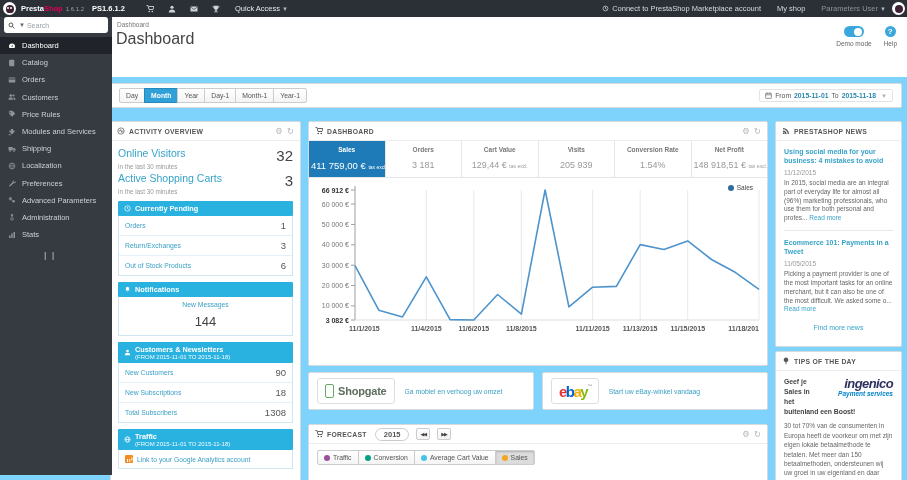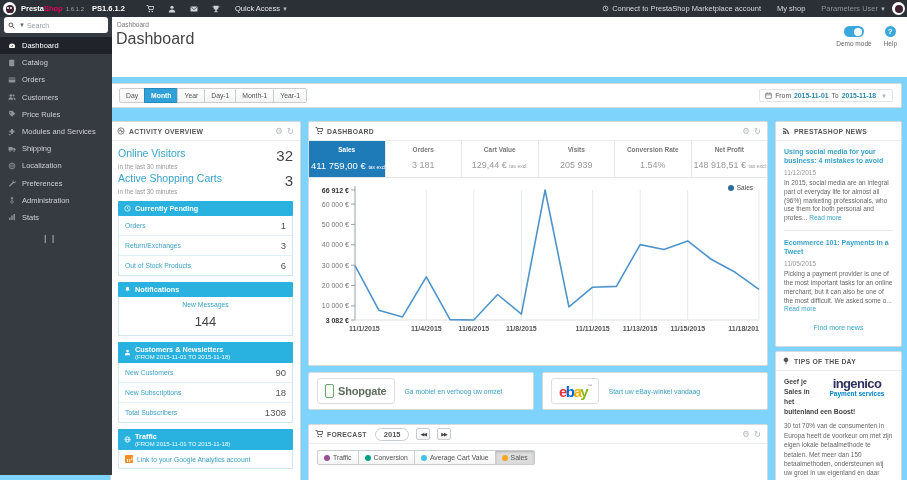--- a/index.html
+++ b/index.html
@@ -162,21 +162,21 @@
   .news-body { padding:6px 8px; }
   .news-title { font-size:7px; font-weight:bold; color:#37a3c9; line-height:1.3; cursor:pointer; }
   .news-date { font-size:6.5px; color:#999; margin:4px 0 3px; }
   .news-excerpt { font-size:6.5px; color:#666; line-height:1.35; }
   .read-more { color:#37a3c9; cursor:pointer; }
   .news-div { border-top:1px solid #e7e9eb; margin:7px 0; }
   .find-more { text-align:center; font-size:7px; color:#37a3c9; margin-top:10px; cursor:pointer; }
 
   #tips-panel { left:775px; top:351px; width:127px; height:140px; }
   .tips-body { padding:6px 8px; }
-  .ingenico-logo { float:right; width:72px; text-align:center; cursor:pointer; }
+  .ingenico-logo { float:right; width:72px; text-align:right; cursor:pointer;font-style:italic; }
   .ingenico-main { font-size:13px; font-weight:bold; color:#2e3160; letter-spacing:-.6px; line-height:1; }
   .ingenico-sub { font-size:6.5px; font-weight:bold; color:#0082c9; line-height:1.2; }
   .tips-headline { font-size:6.8px; font-weight:bold; color:#444; line-height:1.45; }
   .tips-text { clear:none; font-size:6.5px; color:#666; line-height:1.45; margin-top:5px; }
 </style>
 </head>
 <body>
 
 <div id="app">
 
@@ -296,20 +296,28 @@
           <ellipse cx="8" cy="8" rx="2.6" ry="6"></ellipse>
           <path d="M2 8h12"></path>
         </svg>
       <span>Localization</span>
       </div>
     <div class="nav-item">
       <svg viewBox="0 0 16 16" fill="currentColor">
           <path d="M12.5 1.8a3.6 3.6 0 0 0-3.4 4.8L2 13.7 3.8 15.5l7.1-7.1a3.6 3.6 0 0 0 4.6-4.4l-2.3 2.3-2-.6-.6-2z"></path>
         </svg>
       <span>Preferences</span>
+      </div>
+    <div class="nav-item">
+      <svg viewBox="0 0 16 16" fill="currentColor">
+          <circle cx="5.5" cy="5.5" r="2.2"></circle>
+          <circle cx="11" cy="10.5" r="2.6"></circle>
+          <path d="M5.5 1.2l.6 1.7 1.8.5-.4 1.9 1.2 1.3-1.7.9-.2 1.9-1.8-.6-1.5 1-.6-1.8-1.8-.5.5-1.8L.4 4.4l1.7-.9.3-1.9 1.7.6z" opacity=".5"></path>
+        </svg>
+      <span>Advanced Parameters</span>
       </div>
     <div class="nav-item">
       <svg viewBox="0 0 16 16" fill="currentColor">
           <path d="M8 1l1 2.2 2.4.3-1.7 1.7.5 2.4L8 6.5 5.8 7.6l.5-2.4L4.6 3.5 7 3.2zM8 8.5a3.2 3.2 0 1 0 .1 0zM8 10a1.7 1.7 0 1 1 0 3.4A1.7 1.7 0 0 1 8 10z"></path>
         </svg>
       <span>Administration</span>
       </div>
     <div class="nav-item">
       <svg viewBox="0 0 16 16" fill="currentColor">
           <rect x="2" y="9" width="3" height="5"></rect>

